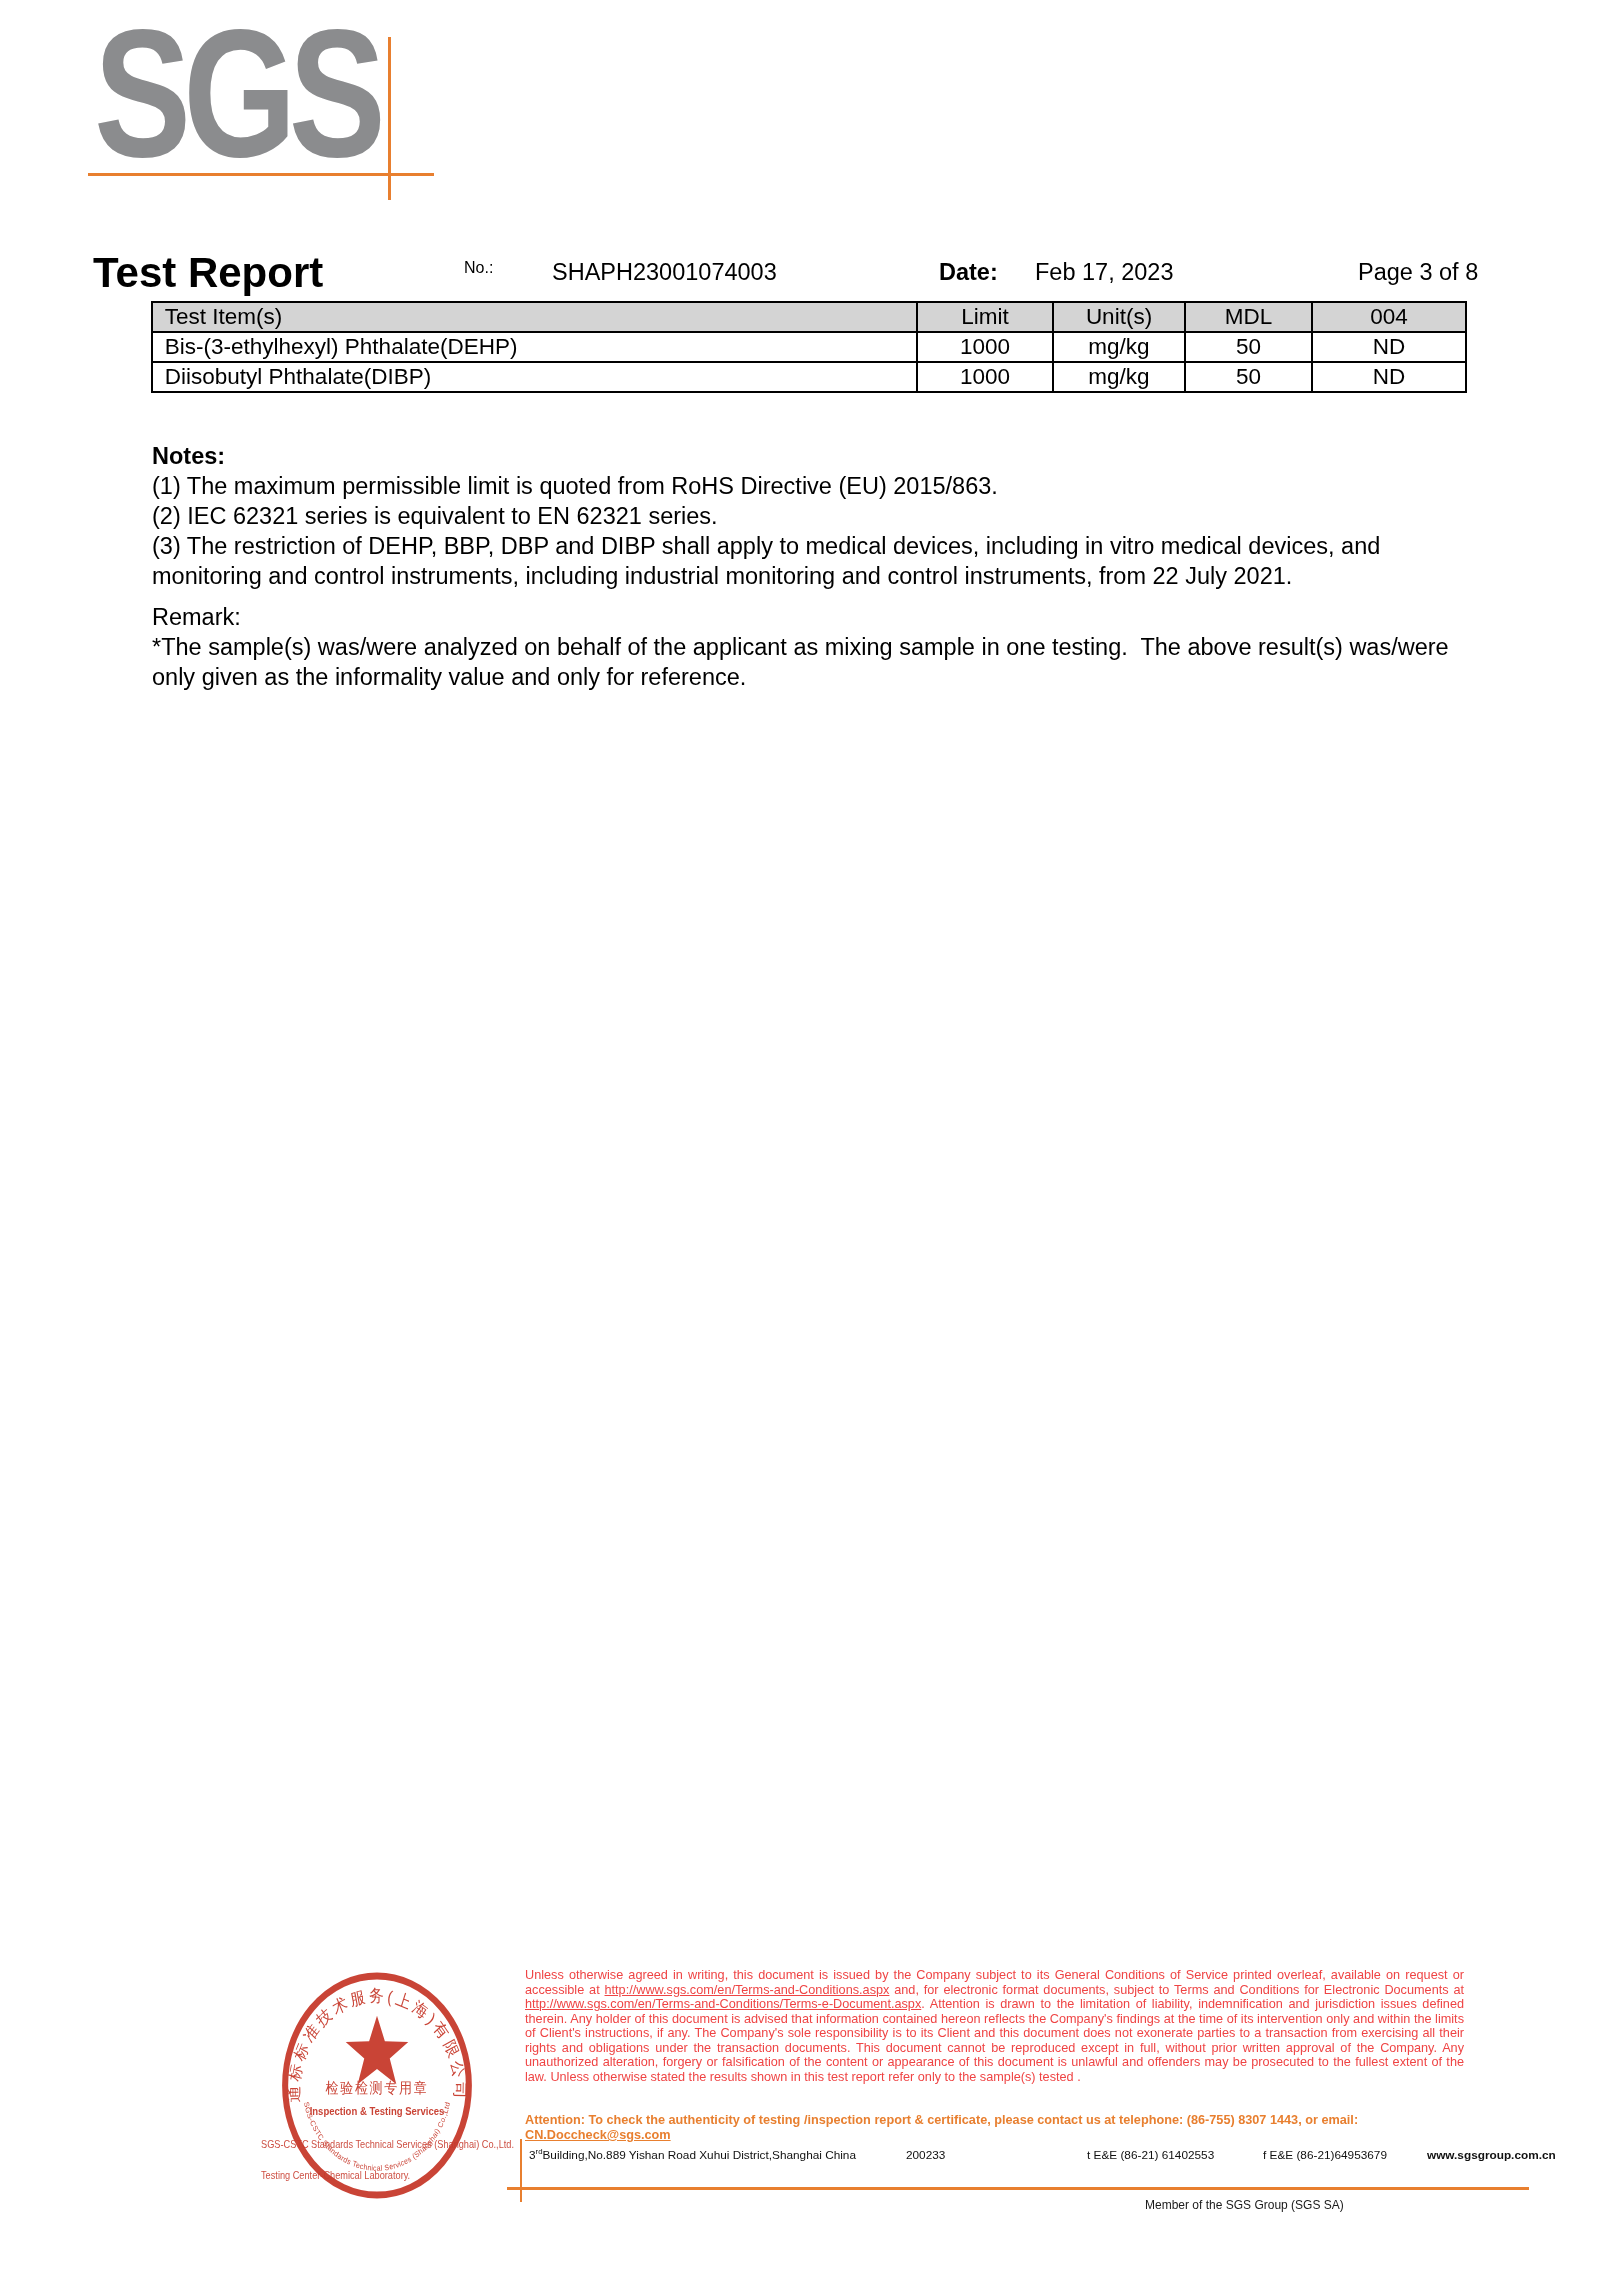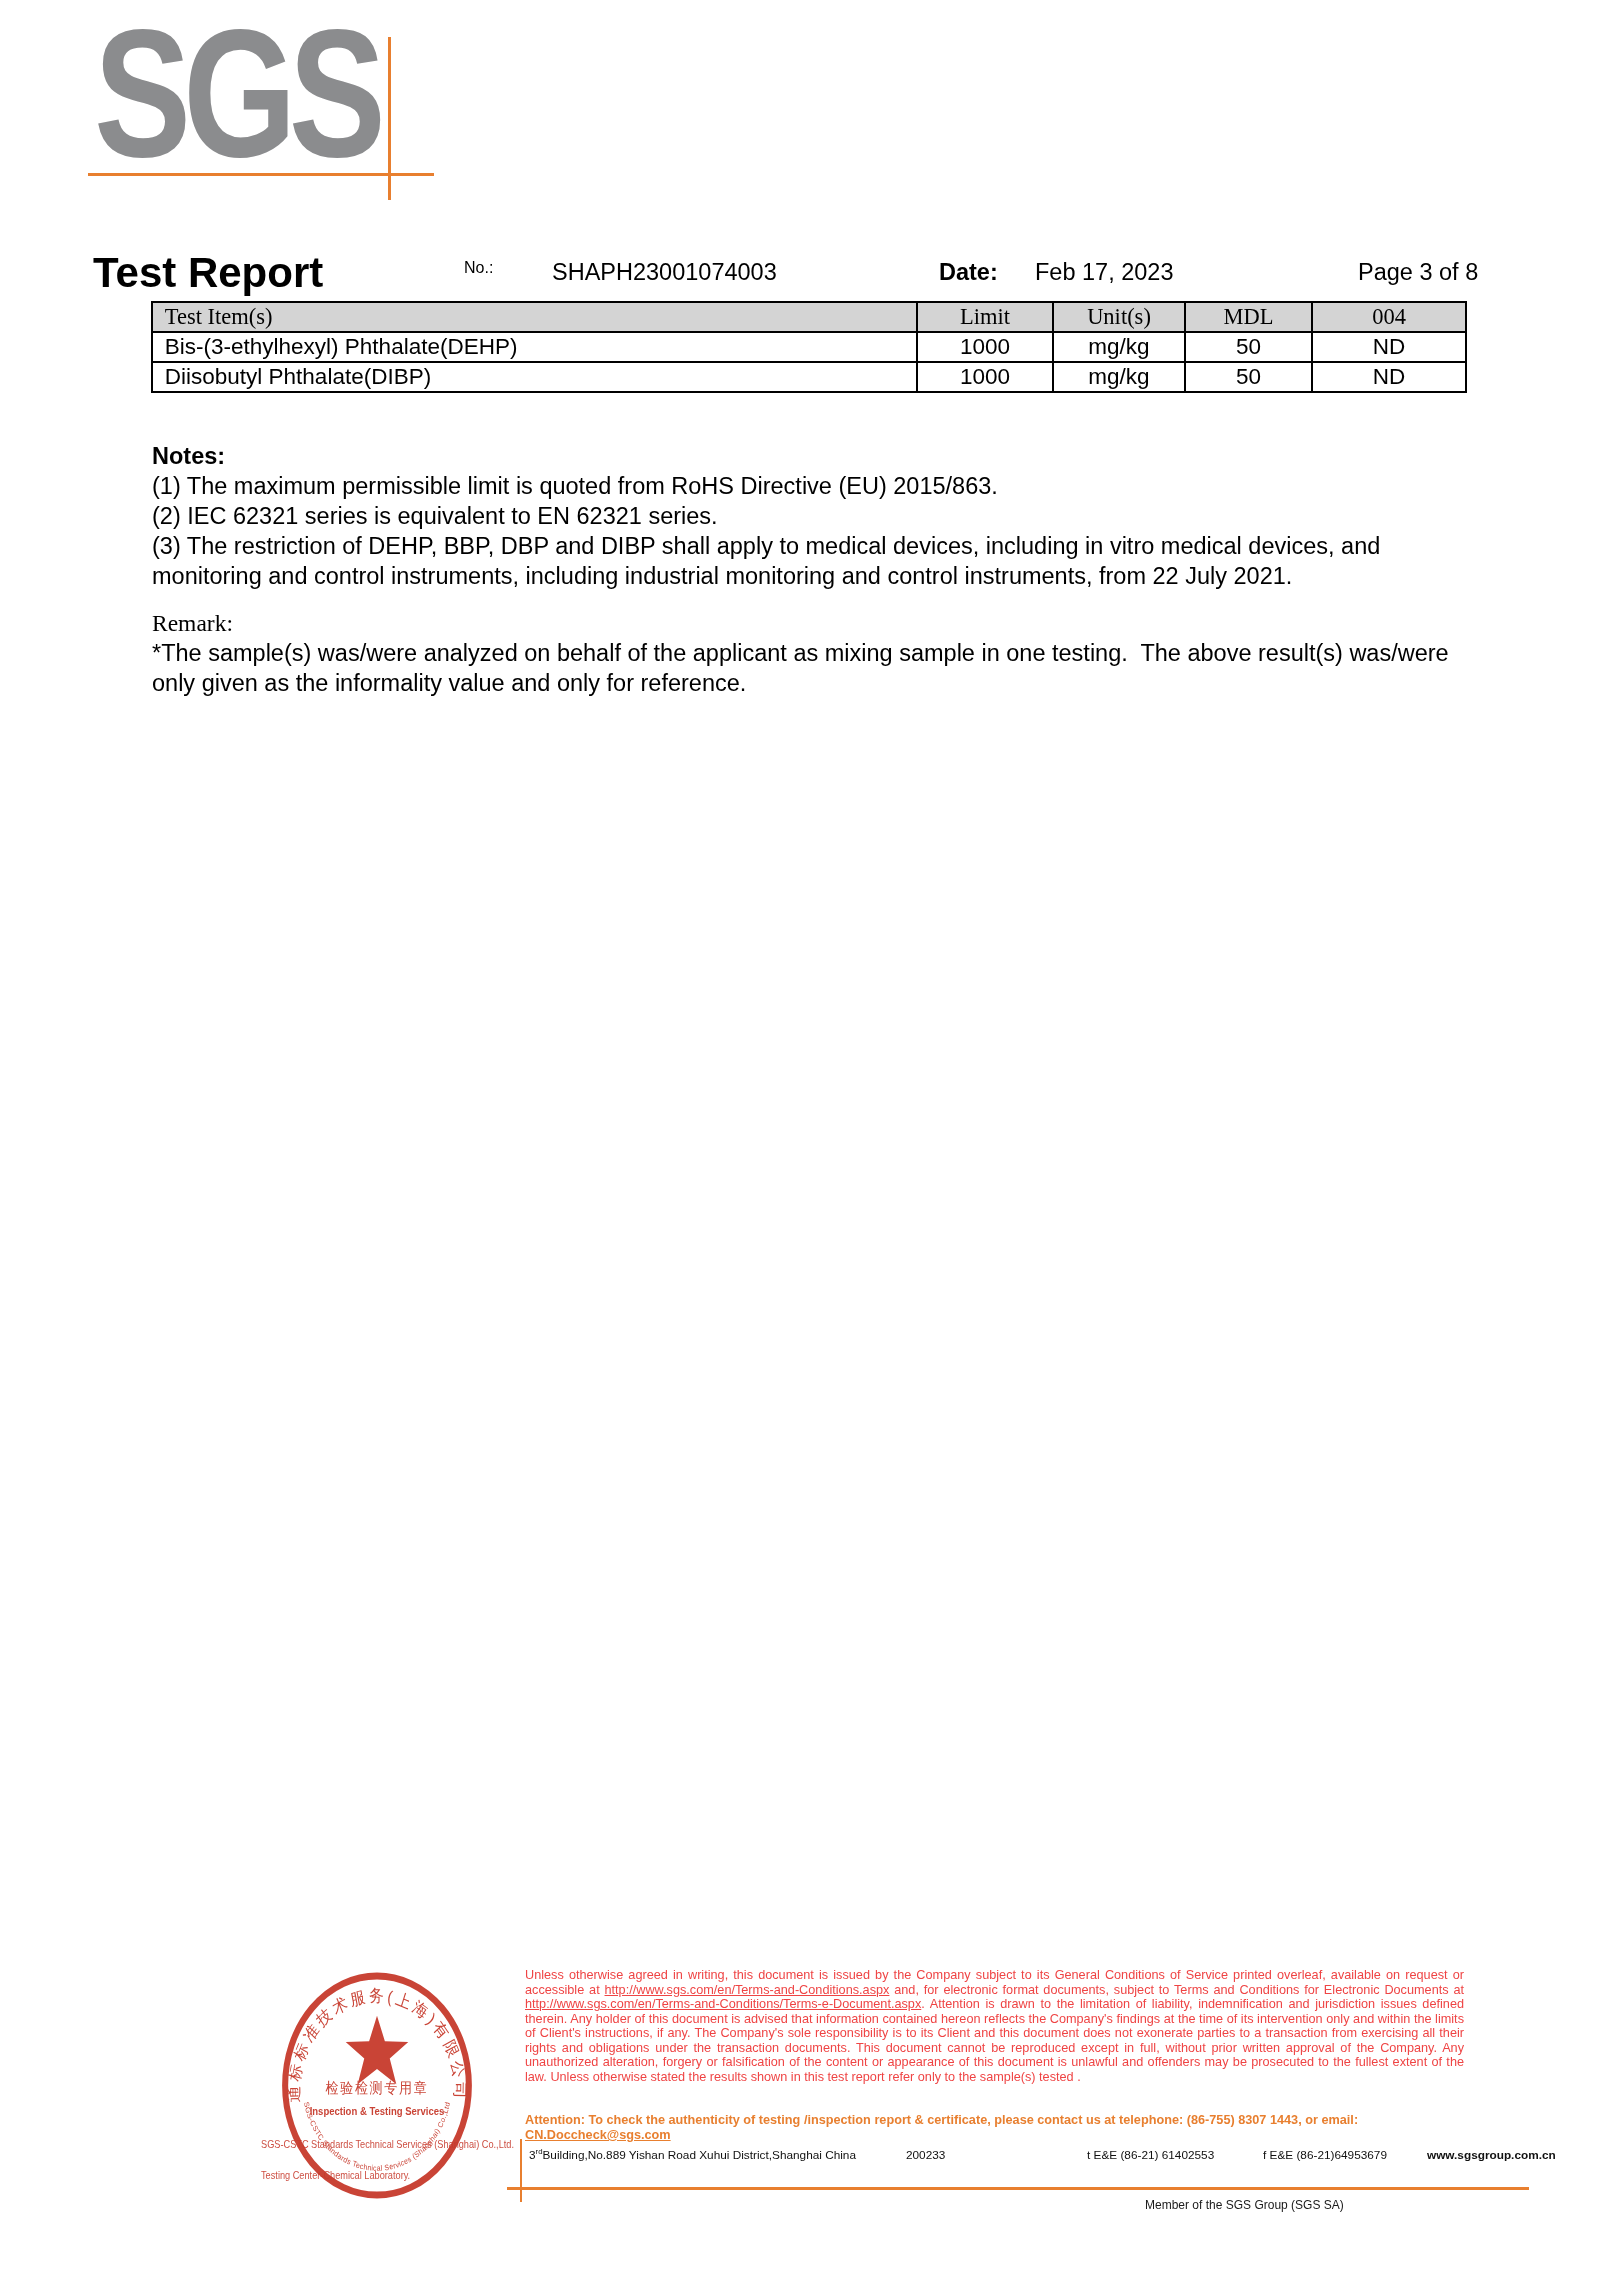--- a/index.html
+++ b/index.html
@@ -32,26 +32,26 @@
   .hdr-page{left:1358px;top:259px;font-size:23.5px;}
   
   table.results{
     position:absolute;left:151px;top:301px;width:1315px;
     border-collapse:collapse;table-layout:fixed;border:2.9px solid #000;
   }
   table.results th,table.results td{
     border:2px solid #000;height:30px;font-size:22.5px;font-weight:normal;
     text-align:center;vertical-align:middle;padding:0 3.9px;overflow:hidden;white-space:nowrap;
   }
-  table.results thead th{background:var(--table-header-bg);font-family:Liberation Serif, serif;}
+  table.results thead th{background:var(--table-header-bg);}
   table.results .c0{text-align:left;padding-left:11.8px;}
   
   .notes{position:absolute;left:152px;top:441px;width:1306px;font-size:23.5px;line-height:30px;}
   .notes .bold{font-weight:bold;}
-  .remark-head{margin-top:17px;font-family:Liberation Serif, serif;}
+  .remark-head{margin-top:11px;}
   .pre{white-space:pre-wrap;}
   
   .stamp{position:absolute;left:273px;top:1966px;width:208px;height:239px;opacity:.95;}
   .stamp-red-stroke{stroke:var(--stamp-red);fill:none;}
   .stamp-red-fill{fill:var(--stamp-red);}
   .stamp-co{
     position:absolute;color:var(--stamp-red);font-size:11.8px;white-space:nowrap;
     transform:scaleX(0.78);transform-origin:left top;opacity:.9;
   }
   .stamp-co-1{left:261px;top:2137px;}

